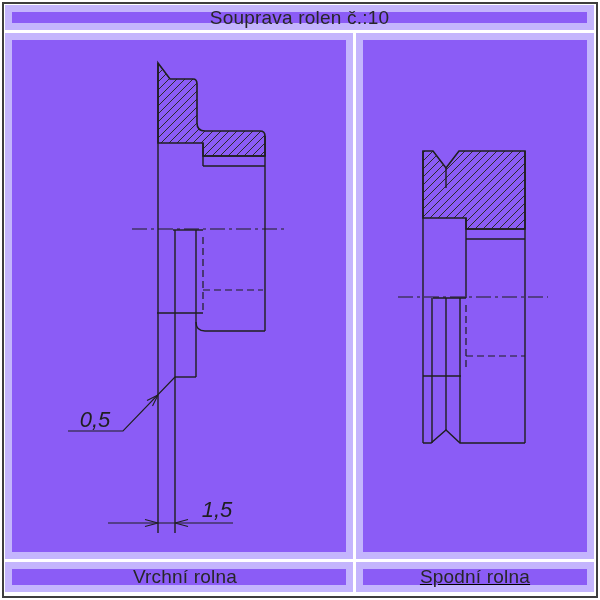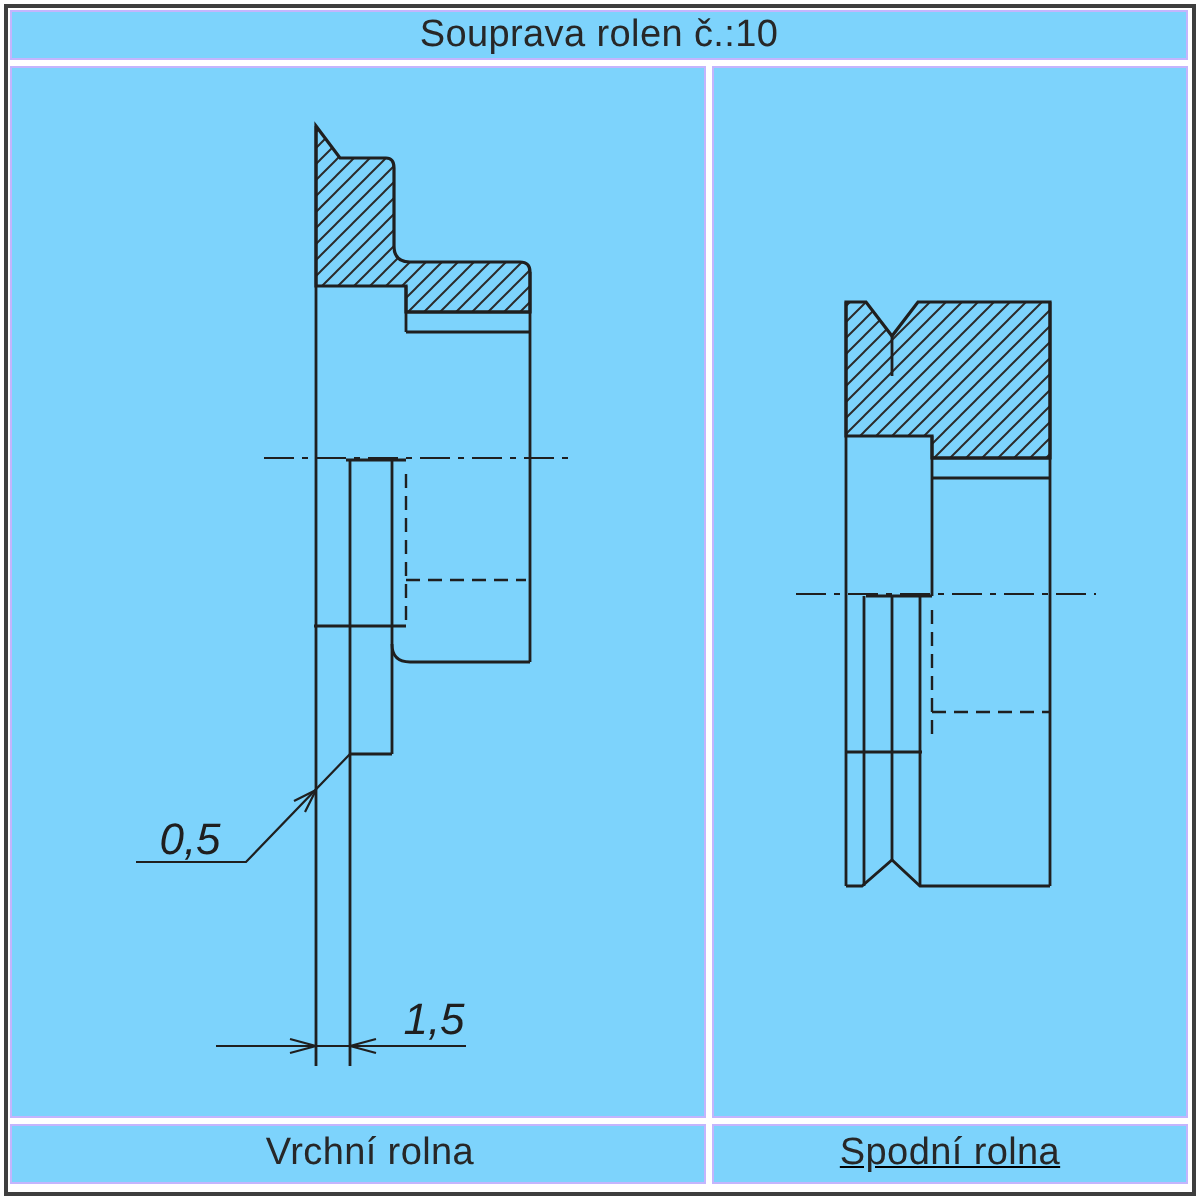--- a/index.html
+++ b/index.html
@@ -1,18 +1,18 @@
 <!DOCTYPE html>
 <html><head>
 <meta charset="utf-8">
 <style>
   html,body{margin:0;padding:0;background:#ffffff;width:600px;height:600px;overflow:hidden;
             font-family:"Liberation Sans", sans-serif;}
   .frame{position:absolute;left:2px;top:2px;width:592px;height:592px;border:2px solid #3e3e3e;}
-  .cell{position:absolute;border:1px solid #c4b5fd;background:#7dd3fc;box-sizing:border-box;
+  .cell{position:absolute;border:7px solid #c4b5fd;background:#8b5cf6;box-sizing:border-box;
         display:flex;align-items:center;justify-content:center;}
   .cell-title{left:5px;top:5px;width:589px;height:25px;}
   .cell-left-panel{left:5px;top:33px;width:348px;height:526px;}
   .cell-right-panel{left:356px;top:33px;width:238px;height:526px;}
   .cell-left-label{left:5px;top:562px;width:348px;height:30px;padding-left:12px;}
   .cell-right-label{left:356px;top:562px;width:238px;height:30px;text-decoration:underline;}
   .caption{font-size:19px;color:#272727;letter-spacing:0.2px;}
   #drawing{position:absolute;left:0;top:0;width:600px;height:600px;pointer-events:none;}
 </style>
 </head>

